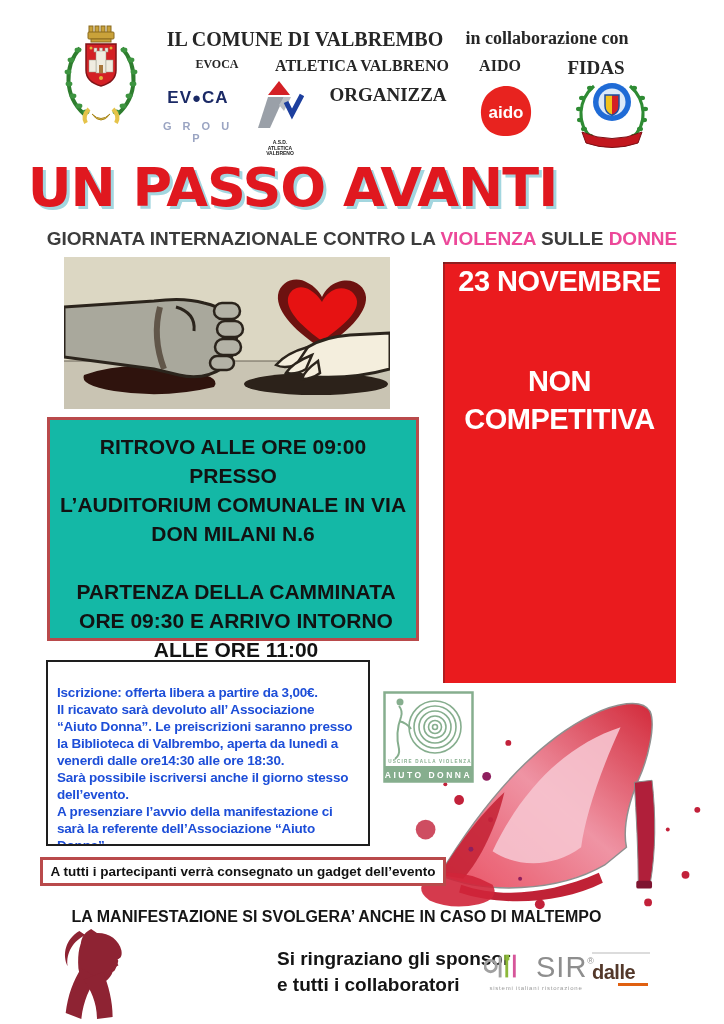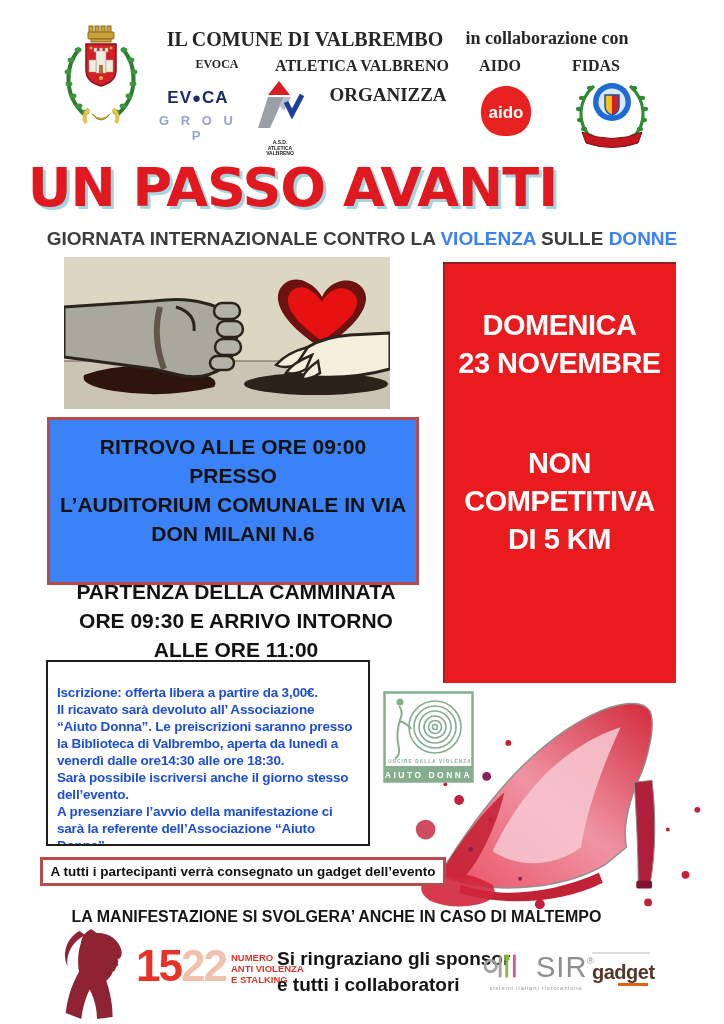--- a/index.html
+++ b/index.html
@@ -9,45 +9,45 @@
   .serif{font-family:"Liberation Serif",serif;font-weight:700;color:#262626;}
   .center{text-align:center;}
 
   
   .comune-title{left:150px;top:28px;width:310px;font-size:20px;}
   .evoca-label{left:182px;top:57px;width:70px;font-size:12px;}
   .atletica-label{left:264px;top:57px;width:196px;font-size:16px;}
   .organizza-label{left:318px;top:84px;width:140px;font-size:19px;}
   .collab-label{left:452px;top:28px;width:190px;font-size:18px;}
   .aido-label{left:468px;top:57px;width:64px;font-size:16px;}
-  .fidas-label{left:556px;top:57px;width:80px;font-size:16px;}
+  .fidas-label{left:556px;top:57px;width:80px;font-size:19px;}
 
   .evoca-logo{left:158px;top:88px;width:80px;text-align:center;}
   .evoca-logo .wordmark{font-size:17px;font-weight:800;color:#1b2a66;letter-spacing:1px;}
   .evoca-logo .dot{font-size:15px;}
-  .evoca-logo .group{font-size:13px;letter-spacing:4px;color:#9aa4c2;font-weight:700;margin-top:5px;}
+  .evoca-logo .group{font-size:11px;letter-spacing:4px;color:#9aa4c2;font-weight:700;margin-top:12px;}
   .atl-caption{left:256px;top:140px;width:48px;font-size:5px;line-height:5.5px;font-weight:700;
                color:#222;text-align:center;white-space:pre-line;}
 
   
   .main-title{left:0;top:156px;width:585px;font-family:"DejaVu Sans",sans-serif;font-weight:800;
               font-size:54px;letter-spacing:-1px;color:#e0181f;text-shadow:3px 3px 0 #a3d6df;}
   .subtitle{left:0;top:228px;width:724px;font-size:19px;font-weight:800;color:#3c3c3c;white-space:pre;}
-  .subtitle .red{color:#3b82f6;}
+  .subtitle .red{color:#ec4899;}
 
   
   .event-box{left:443px;top:262px;width:233px;height:421px;background:#ea1b1e;color:#fff;
              box-shadow:inset 0 2px 0 rgba(70,35,35,.55), inset 2px 0 0 rgba(70,35,35,.35);}
   .event-box .line{font-size:29px;line-height:38px;font-weight:800;letter-spacing:-0.5px;text-align:center;}
   .event-box .block1{margin-top:44px;}
   .event-box .gap{height:62px;}
 
   
-  .meeting-box{left:47px;top:417px;width:372px;height:168px;border:3px solid #b94a4b;box-sizing:border-box;
-               background:#3b82f6;}
+  .meeting-box{left:47px;top:417px;width:372px;height:224px;border:3px solid #b94a4b;box-sizing:border-box;
+               background:#14b8a6;}
   .meeting-box p{margin:0;padding:0 6px;font-size:21px;line-height:29px;font-weight:800;color:#121212;
                  text-align:center;white-space:pre-line;}
   .meeting-box .p1{margin-top:12px;}
   .meeting-box .p2{margin-top:29px;padding-left:12px;}
 
   
   .registration-box{left:46px;top:660px;width:324px;height:186px;border:2px solid #1e1e1e;
                     box-sizing:border-box;background:#fff;padding:22px 9px;font-size:13.5px;
                     line-height:17px;letter-spacing:-0.2px;font-weight:700;color:#1d4ed8;
                     white-space:pre-line;overflow:hidden;}
@@ -204,26 +204,24 @@
     <path d="M258,84 C240,71 222,55 224,41 C226,31 237,27 246,33 C251,36 255,40 258,45 C261,39 266,34 272,32 C282,29 292,35 293,44 C294,57 276,71 258,84 Z" fill="#e61212"></path>
     <path d="M326,76 L286,78 Q260,80 244,90 Q228,98 230,110 Q234,120 252,120 Q290,122 326,112 Z" fill="#f4eedd" stroke="#2b241c" stroke-width="3"></path>
     <g stroke="#2b241c" stroke-width="2.5" fill="#f4eedd">
       <path d="M244,90 Q222,96 212,108 Q220,112 232,108 Z"></path>
       <path d="M248,98 Q228,106 222,116 Q232,118 242,112 Z"></path>
       <path d="M254,104 Q240,114 238,122 Q248,122 256,116 Z"></path>
     </g>
   </svg>
 
   <div class="abs event-box">
-    <div class="line block1">DOMENICA</div>
     <div class="line">23 NOVEMBRE</div>
     <div class="gap"></div>
     <div class="line">NON</div>
     <div class="line">COMPETITIVA</div>
-    <div class="line">DI 5 KM</div>
   </div>
 
   <div class="abs meeting-box">
     <p class="p1">RITROVO ALLE ORE 09:00 PRESSO
 L’AUDITORIUM COMUNALE IN VIA
 DON MILANI N.6</p>
     <p class="p2">PARTENZA DELLA CAMMINATA
 ORE 09:30 E ARRIVO INTORNO
 ALLE ORE 11:00</p>
   </div>
@@ -301,27 +299,20 @@
   <svg class="abs" style="left:52px;top:928px" width="88" height="92" viewBox="0 0 90 92">
     <g fill="#8e2333">
       <path d="M28,2 C14,10 10,26 16,38 C14,24 22,12 34,6 Z"></path>
       <path d="M40,0 C32,4 28,12 30,20 C32,12 38,6 46,4 Z"></path>
       <path d="M36,6 C52,0 68,8 71,22 C72,28 70,30 67,31 C69,33 66,35 68,37 C64,39 66,42 62,44 C60,50 54,56 46,57 C36,58 28,50 27,40 C26,24 28,12 36,6 Z"></path>
       <path d="M30,40 C22,52 16,68 14,86 L30,92 C32,74 38,60 46,50 Z"></path>
       <path d="M52,44 C58,58 62,74 62,90 L46,92 C46,76 40,62 32,52 Z"></path>
     </g>
   </svg>
 
-  <div class="abs number-block">
-    <span class="n15">15</span>
-      <span class="n22">22</span>
-    <span class="caption">NUMERO
-ANTI VIOLENZA
-E STALKING</span>
-  </div>
 
   <div class="abs sponsor-text">Si ringraziano gli sponsor
 e tutti i collaboratori</div>
 
   <div class="abs sir-logo">
     <div class="sir-row">
       <svg width="38" height="30" viewBox="0 0 38 30">
         <circle cx="7" cy="14" r="6" stroke="#a0a0a0" stroke-width="3" fill="none"></circle>
         <line x1="17" y1="4" x2="17" y2="26" stroke="#a0a0a0" stroke-width="3"></line>
         <line x1="24" y1="2" x2="24" y2="26" stroke="#8cb83a" stroke-width="3"></line>
@@ -329,17 +320,17 @@
         <line x1="26" y1="2" x2="26" y2="8" stroke="#8cb83a" stroke-width="1.5"></line>
         <line x1="32" y1="2" x2="32" y2="26" stroke="#d6569a" stroke-width="3"></line>
       </svg>
       <span class="sir-name">SIR</span>
       <span class="sir-reg">®</span>
     </div>
     <div class="sir-tagline">sistemi italiani ristorazione</div>
   </div>
 
   <div class="abs serim-logo">
-    <div class="serim-name">gadget</div>
+    <div class="serim-name">dalle</div>
     <div class="serim-mark"></div>
   </div>
 
 </div>
 
 </body></html>

